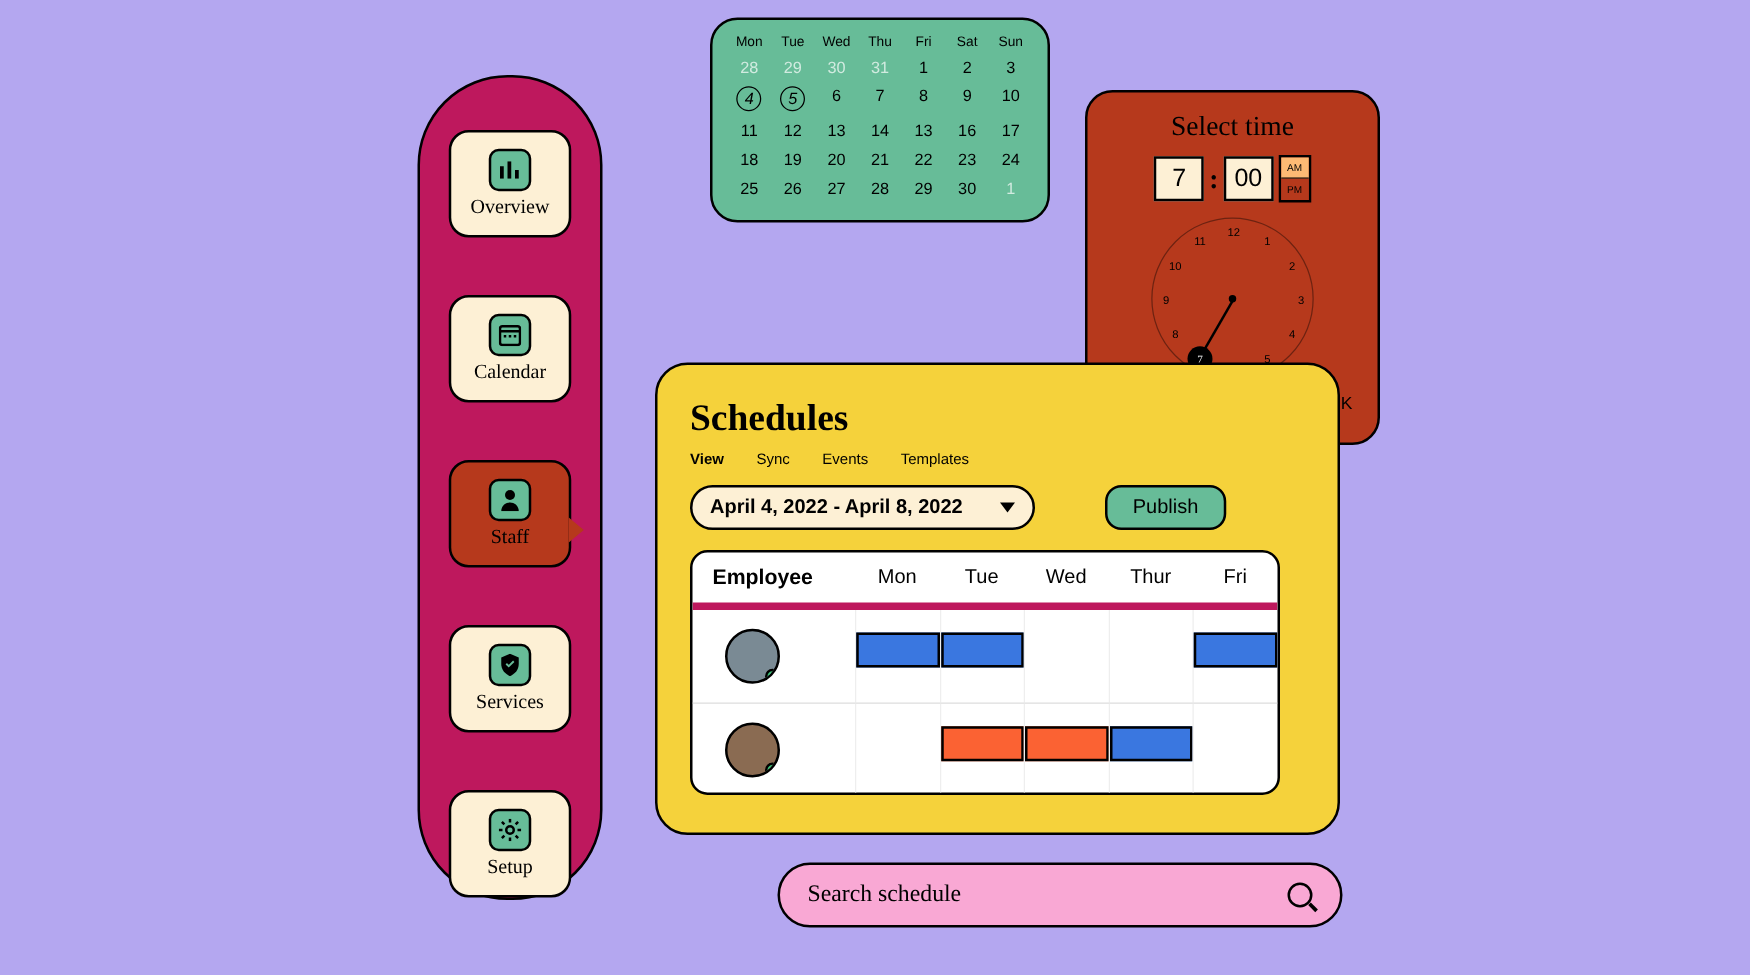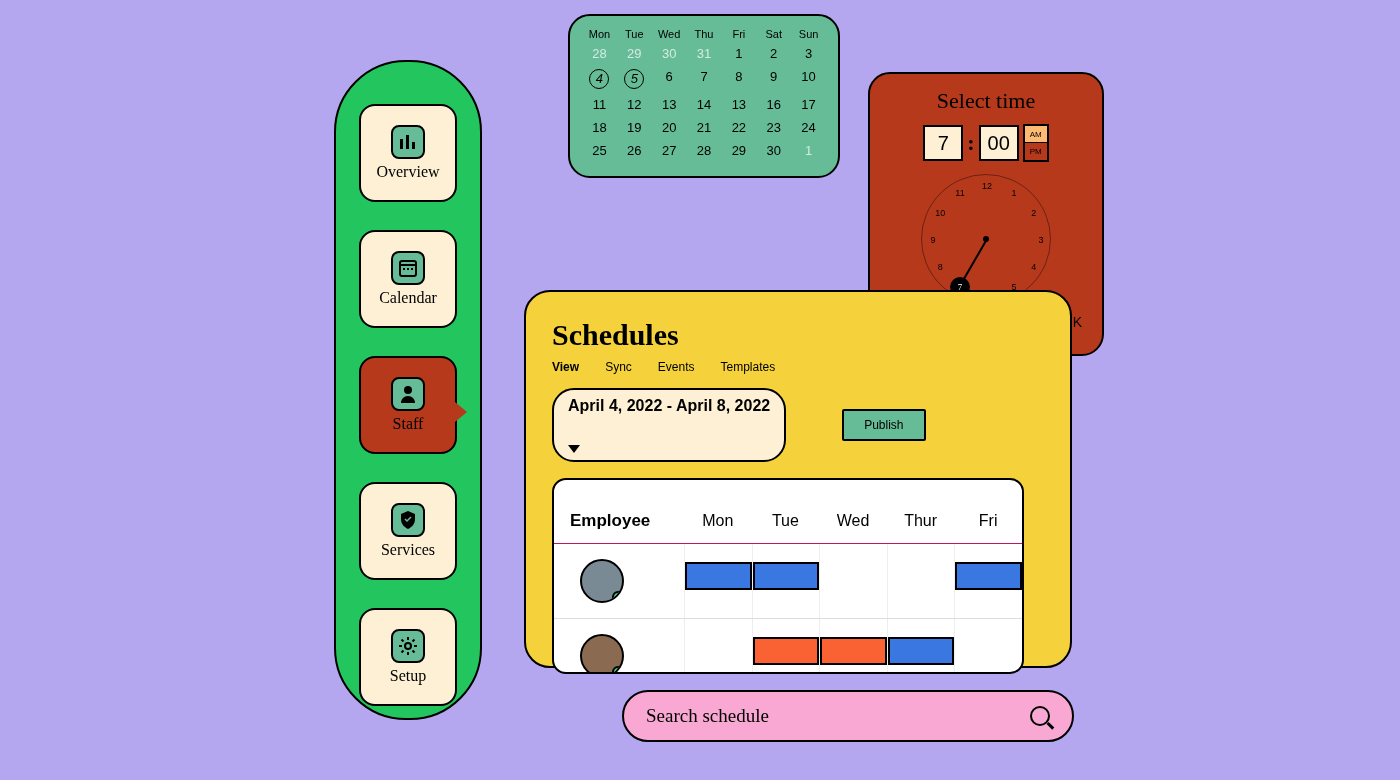--- a/index.html
+++ b/index.html
@@ -13,28 +13,28 @@
     overflow: hidden;
   }
 
   
   .sidebar {
     position: absolute;
     left: 334px;
     top: 60px;
     width: 148px;
     height: 660px;
-    background: #22c55e;
+    background: #be185d;
     border: 2px solid #000;
     border-radius: 72px;
     display: flex;
     flex-direction: column;
     align-items: center;
     padding-top: 42px;
-    gap: 28px;
+    gap: 46px;
   }
   .side-item {
     width: 98px;
     height: 98px;
     background: #fdf0d5;
     border: 2px solid #000;
     border-radius: 16px;
     display: flex;
     flex-direction: column;
     align-items: center;
@@ -154,36 +154,36 @@
     border:2px solid #000;
     border-radius:26px;
     padding:20px 26px;
   }
   .sch-title{font-size:30px;font-weight:600;margin:6px 0 8px;}
   .sch-tabs{display:flex;gap:26px;font-size:12px;font-family:Arial,sans-serif;margin-bottom:14px;}
   .sch-tab.active{font-weight:700;}
   .sch-controls{display:flex;align-items:center;gap:56px;margin-bottom:16px;}
   .daterange{
     background:#fdf0d5;border:2px solid #000;border-radius:22px;
-    padding:7px 14px;display:flex;align-items:flex-start;gap:30px;
-    font-size:16px;font-weight:700;font-family:Arial,sans-serif;flex-direction:column;
+    padding:7px 14px;display:flex;align-items:center;gap:30px;
+    font-size:16px;font-weight:700;font-family:Arial,sans-serif;
   }
   .chev{width:0;height:0;border-left:6px solid transparent;border-right:6px solid transparent;border-top:8px solid #000;}
   .publish{
-    background:#67bc98;border:2px solid #000;border-radius:2px;
-    padding:7px 20px;font-size:12px;font-family:Arial,sans-serif;
+    background:#67bc98;border:2px solid #000;border-radius:13px;
+    padding:7px 20px;font-size:16px;font-family:Arial,sans-serif;
   }
   .grid{
     background:#fff;border:2px solid #000;border-radius:14px;
     width:472px; height:196px; overflow:hidden;
   }
   .grow{display:flex;height:46px;align-items:center;}
   .gcol-emp{width:130px;padding-left:16px;font-family:Arial,sans-serif;}
   .gcol{flex:1;text-align:center;font-family:Arial,sans-serif;font-size:16px;}
-  .ghead{border-bottom:1px solid #be185d;font-size:17px;margin-top:18px;}
+  .ghead{border-bottom:6px solid #be185d;font-size:17px;}
   .ghead .gcol-emp{font-weight:700;font-size:17px;}
   .grow-data{height:74px;position:relative;}
   .grow-data + .grow-data{border-top:1px solid #ddd;}
   .avatar{width:44px;height:44px;border-radius:50%;border:2px solid #000;margin-left:26px;background:#888;position:relative;overflow:hidden;}
   .avatar .dot{position:absolute;right:-2px;bottom:-2px;width:12px;height:12px;background:#3cc87a;border:2px solid #000;border-radius:50%;}
   .lane{position:absolute;left:130px;right:0;top:0;bottom:0;display:flex;}
   .slot{flex:1;border-left:1px solid #eee;position:relative;}
   .bar{position:absolute;left:0;right:0;top:18px;height:28px;border:2px solid #000;}
   .bar.blue{background:#3a77e0;}
   .bar.orange{background:#fb6233;}

